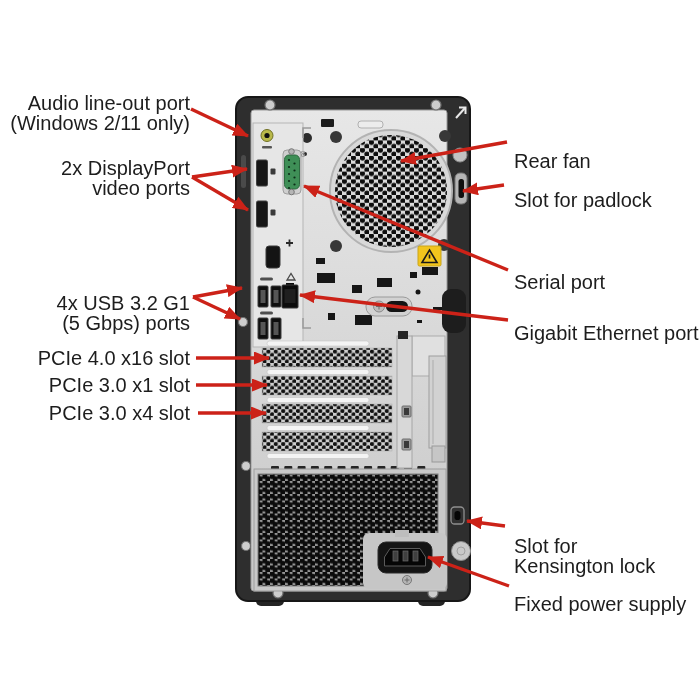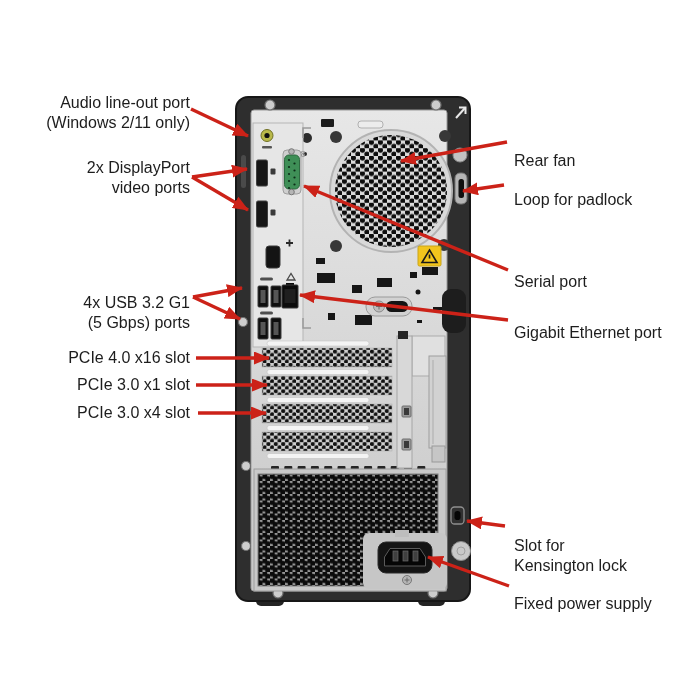--- a/index.html
+++ b/index.html
@@ -1,19 +1,19 @@
 <!DOCTYPE html>
 <html style="--arrow: #cc2218; --text: #1d1d1d; --case: #2e2e2e; --warning: #f2c51d; --serial_green: #3f8f57; --audio_olive: #b9b94a;"><head>
 <meta charset="utf-8">
 <style>
   html,body{margin:0;padding:0;background:#ffffff;}
   .stage{position:relative;width:700px;height:700px;background:#fff;overflow:hidden;
          font-family:"Liberation Sans", sans-serif;}
   .art{position:absolute;left:0;top:0;}
-  .lbl{position:absolute;font-size:16px;line-height:20px;color:var(--text,#1d1d1d);white-space:nowrap;}
+  .lbl{position:absolute;font-size:20px;line-height:20px;color:var(--text,#1d1d1d);white-space:nowrap;}
   .lbl.left{right:510px;text-align:right;}
   .lbl.right{left:514px;text-align:left;margin-top:16px;}
   .arrow{stroke:var(--arrow,#cc2218);fill:none;}
   .arrowhead{fill:var(--arrow,#cc2218);}
   .case-frame{fill:var(--case,#2e2e2e);}
   .warn-bg{fill:var(--warning,#f2c51d);}
   .serial-body{fill:var(--serial_green,#3f8f57);}
   .audio-ring{fill:var(--audio_olive,#b9b94a);}
 </style>
 </head>
@@ -293,21 +293,21 @@
   <div>PCIe 3.0 x1 slot</div>
 </div>
 <div class="lbl left" style="top:403px">
   <div>PCIe 3.0 x4 slot</div>
 </div>
 
 <div class="lbl right" style="top:135px">
   <div>Rear fan</div>
 </div>
 <div class="lbl right" style="top:174px">
-  <div>Loop for padlock</div>
+  <div>Slot for padlock</div>
 </div>
 <div class="lbl right" style="top:256px">
   <div>Serial port</div>
 </div>
 <div class="lbl right" style="top:307px">
   <div>Gigabit Ethernet port</div>
 </div>
 <div class="lbl right" style="top:520px">
   <div>Slot for</div>
   <div>Kensington lock</div>

